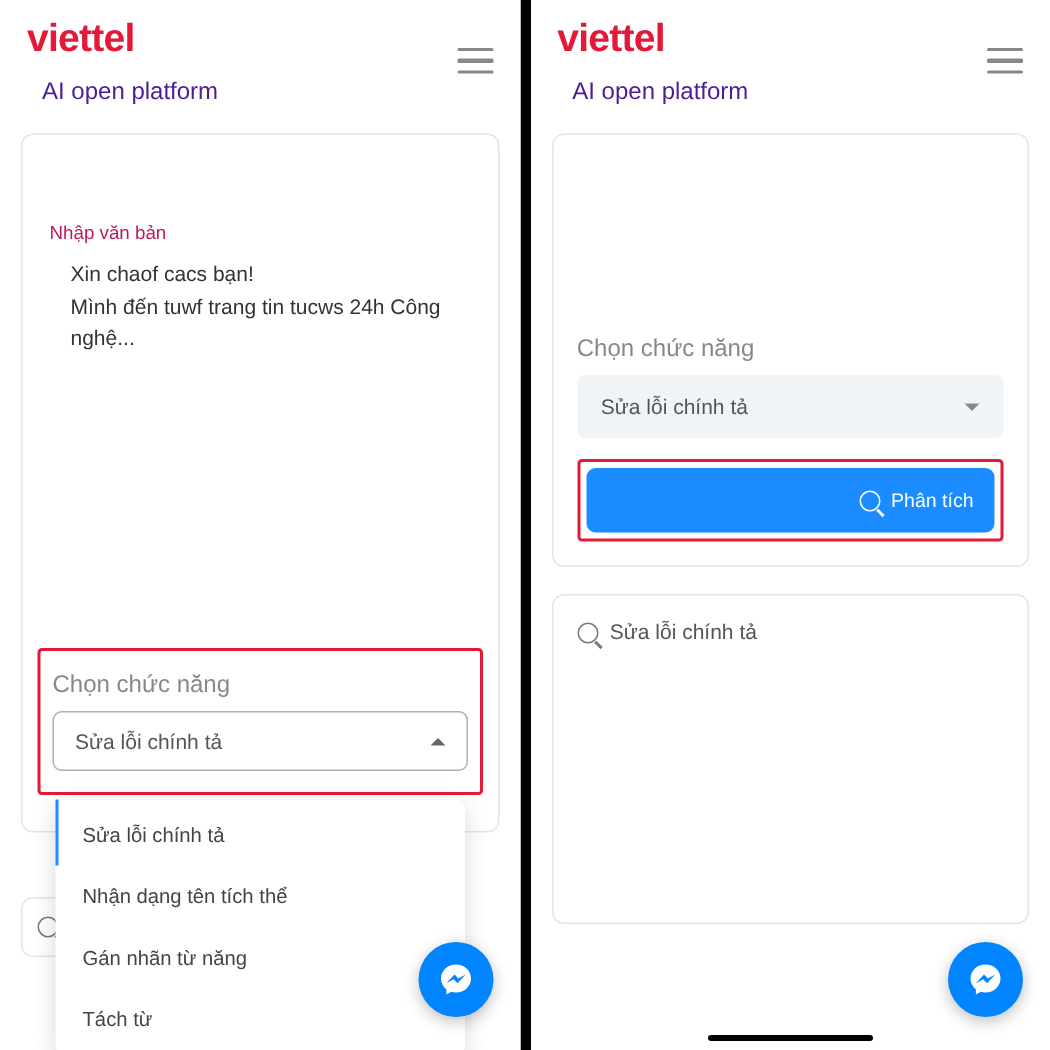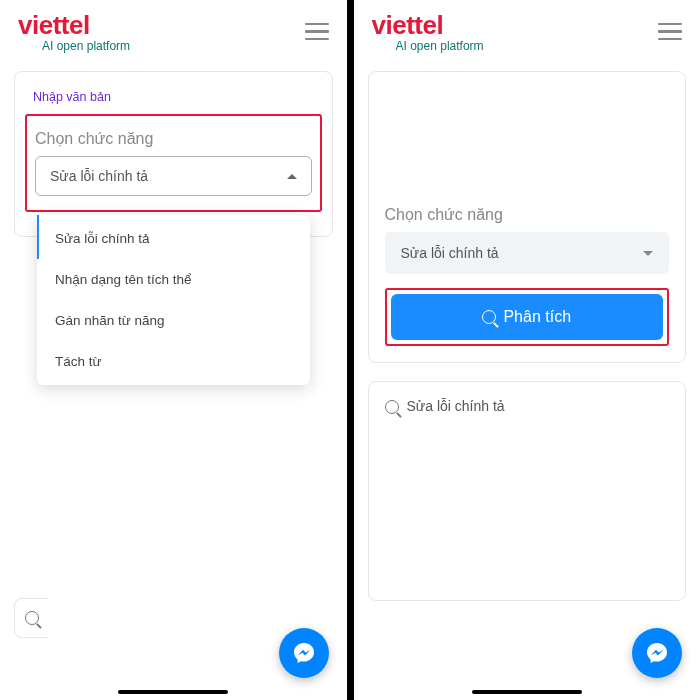--- a/index.html
+++ b/index.html
@@ -23,33 +23,34 @@
     }
     .header {
       display: flex;
       justify-content: space-between;
       align-items: center;
       padding: 10px 18px 4px 18px;
     }
     .logo-area {
       display: flex;
       flex-direction: column;
+      gap: 14px;
     }
     .logo {
       font-size: 26px;
       font-weight: 700;
       color: #E31937;
       letter-spacing: -0.5px;
       font-family: Arial, sans-serif;
     }
     .logo-sub {
-      font-size: 12px;
-      color: #0f766e;
+      font-size: 16px;
+      color: #4c1d95;
       margin-top: -2px;
-      margin-left: 24px;
+      margin-left: 10px;
     }
     .hamburger {
       display: flex;
       flex-direction: column;
       gap: 5px;
       cursor: pointer;
     }
     .hamburger span {
       width: 24px;
       height: 2.5px;
@@ -61,22 +62,23 @@
     }
     .card {
       border: 1px solid #e5e5e5;
       border-radius: 8px;
       padding: 18px;
       background: #fff;
       position: relative;
     }
     .label {
       font-size: 12.5px;
-      color: #6d28d9;
+      color: #be185d;
       margin-bottom: 10px;
+      margin-top: 40px;
     }
     .text-input {
       font-size: 14px;
       color: #333;
       line-height: 1.55;
       margin-left: 14px;
       min-height: 260px;
     }
     .select-label {
       font-size: 16px;
@@ -140,25 +142,25 @@
       border: 2px solid #E31937;
       border-radius: 3px;
       padding: 4px;
     }
     .analyze-btn {
       background: #1a8cff;
       color: #fff;
       border-radius: 6px;
       padding: 14px;
       text-align: center;
-      font-size: 16px;
+      font-size: 13px;
       font-weight: 500;
       display: flex;
       align-items: center;
-      justify-content: center;
+      justify-content: flex-end;
       gap: 7px;
       cursor: pointer;
     }
     .result-card {
       border: 1px solid #e5e5e5;
       border-radius: 8px;
       padding: 16px;
       background: #fff;
       margin-top: 18px;
       display: flex;
@@ -249,20 +251,22 @@
     <div class="hamburger">
       <span></span>
         <span></span>
         <span></span>
     </div>
   </div>
 
   <div class="content">
     <div class="card" style="padding-bottom:24px;">
       <div class="label">Nhập văn bản</div>
+      <div class="text-input" style="white-space:pre-line;">Xin chaof cacs bạn!
+Mình đến tuwf trang tin tucws 24h Công nghệ...</div>
 
       <div class="highlight-red" style="margin:0 -8px 0 -8px; padding:6px 8px 14px 8px;">
         <div class="select-label">Chọn chức năng</div>
         <div class="select-box">
           <span>Sửa lỗi chính tả</span>
           <span class="chevron up"></span>
         </div>
       </div>
 
       <div class="dropdown" style="top:auto;">

